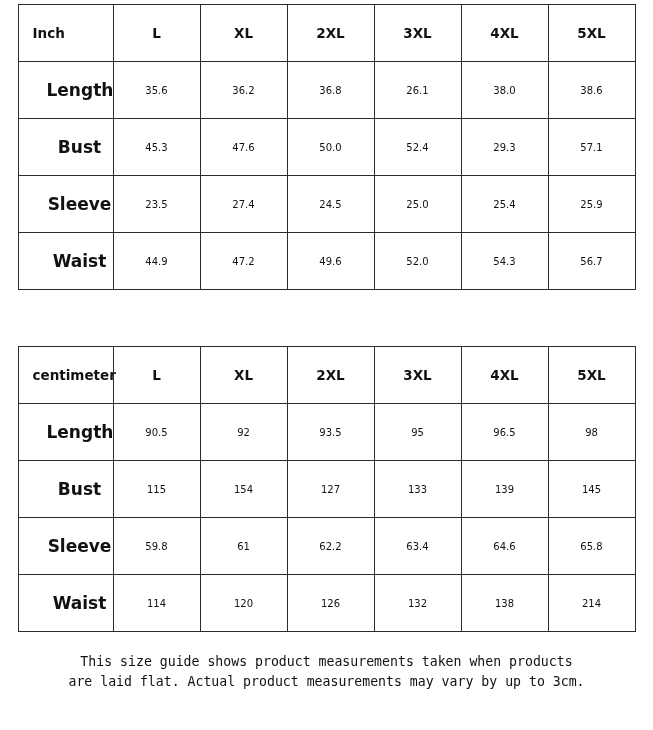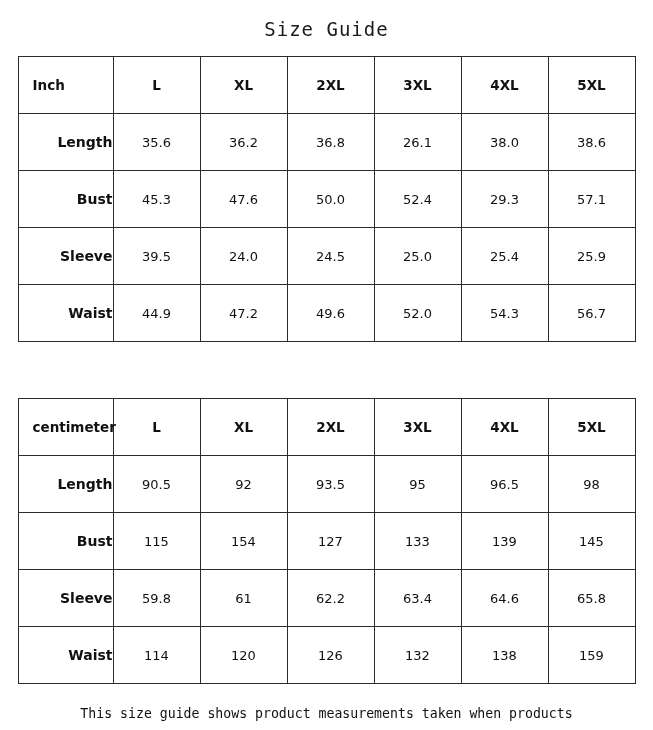--- a/index.html
+++ b/index.html
@@ -49,49 +49,48 @@
   }
   table.size-table th.unit-head {
     text-align: left;
     padding-left: 14px;
     font-size: 13.5px;
   }
   table.size-table th.size-head {
     font-size: 13.5px;
   }
   table.size-table td.row-label {
-    text-align: right;
+    text-align: center;
     padding-left: 28px;
-    font-size: 14px;
+    font-size: 17px;
     font-weight: bold;
   }
   table.size-table td.value {
     font-weight: normal;
-    font-size: 13px;
+    font-size: 10px;
   }
   col.label-col { width: 95px; }
   col.data-col { width: 87px; }
   .gap {
     height: 48px;
   }
   .footnote {
     text-align: center;
     font-family: "DejaVu Sans Mono", monospace;
     font-size: 13.2px;
     line-height: 1.55;
     color: #111111;
     padding: 16px 22px 7px 22px;
   }
 </style>
 </head>
 <body>
 
 <div class="page">
 
-  <div class="title">Size Guide</div>
 
   <table class="size-table">
     <colgroup>
       <col class="label-col">
       <col class="data-col">
         <col class="data-col">
         <col class="data-col">
       <col class="data-col">
         <col class="data-col">
         <col class="data-col">
@@ -121,22 +120,22 @@
         <td class="row-label">Bust</td>
         <td class="value">45.3</td>
         <td class="value">47.6</td>
         <td class="value">50.0</td>
         <td class="value">52.4</td>
         <td class="value">29.3</td>
         <td class="value">57.1</td>
       </tr>
       <tr>
         <td class="row-label">Sleeve</td>
-        <td class="value">39.5</td>
-        <td class="value">24.0</td>
+        <td class="value">23.5</td>
+        <td class="value">27.4</td>
         <td class="value">24.5</td>
         <td class="value">25.0</td>
         <td class="value">25.4</td>
         <td class="value">25.9</td>
       </tr>
       <tr>
         <td class="row-label">Waist</td>
         <td class="value">44.9</td>
         <td class="value">47.2</td>
         <td class="value">49.6</td>
@@ -198,22 +197,23 @@
         <td class="value">64.6</td>
         <td class="value">65.8</td>
       </tr>
       <tr>
         <td class="row-label">Waist</td>
         <td class="value">114</td>
         <td class="value">120</td>
         <td class="value">126</td>
         <td class="value">132</td>
         <td class="value">138</td>
-        <td class="value">159</td>
+        <td class="value">214</td>
       </tr>
     </tbody>
   </table>
 
   <div class="footnote">
     <div>This size guide shows product measurements taken when products</div>
+    <div>are laid flat. Actual product measurements may vary by up to 3cm.</div>
   </div>
 
 </div>
 
 </body></html>

